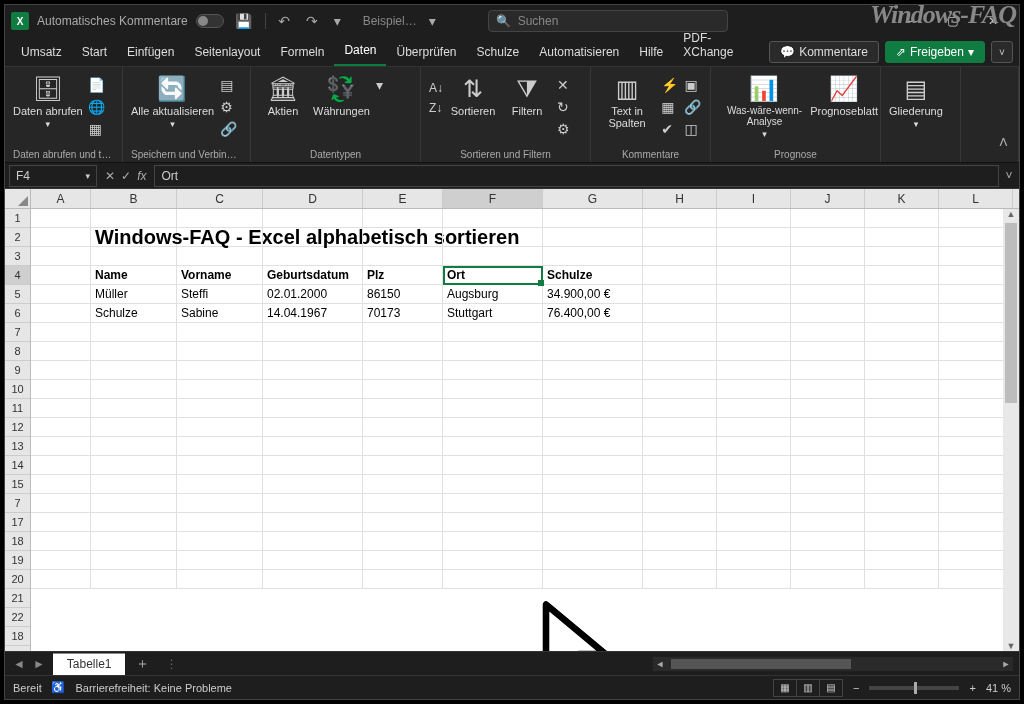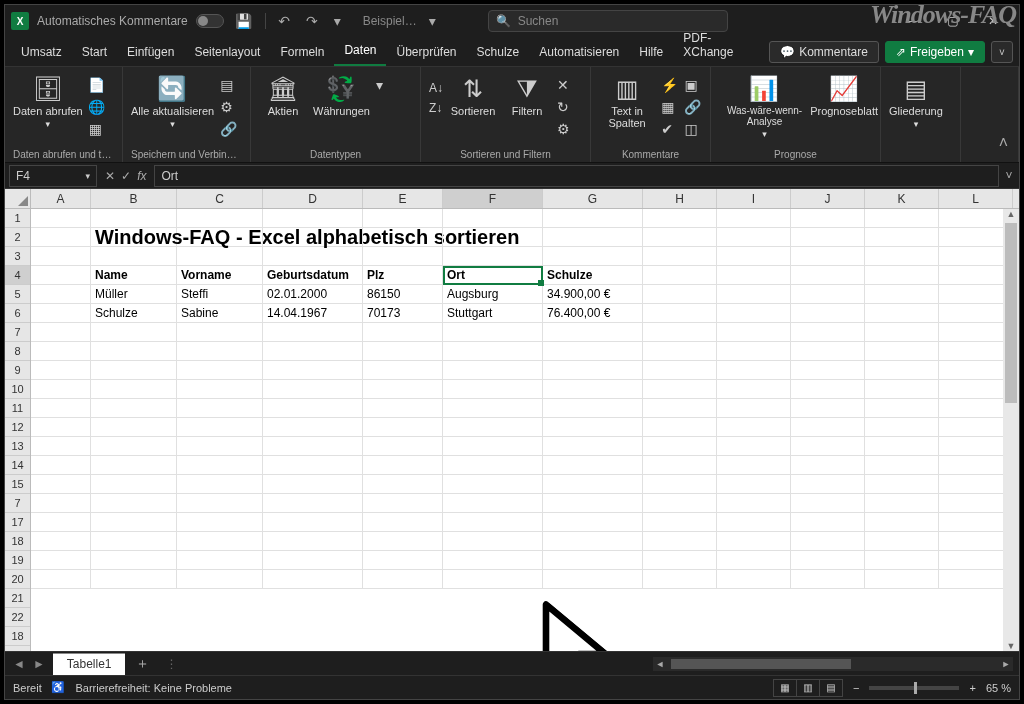--- a/index.html
+++ b/index.html
@@ -655,16 +655,16 @@
     <span>Barrierefreiheit: Keine Probleme</span>
     <span class="spacer"></span>
     <div class="viewbtns">
       <div class="vb">▦</div>
       <div class="vb">▥</div>
       <div class="vb">▤</div>
     </div>
     <span>−</span>
     <div class="zoomslider"></div>
     <span>+</span>
-    <span>65 %</span>
+    <span>41 %</span>
   </div>
 
 </div>
 
 </body></html>

